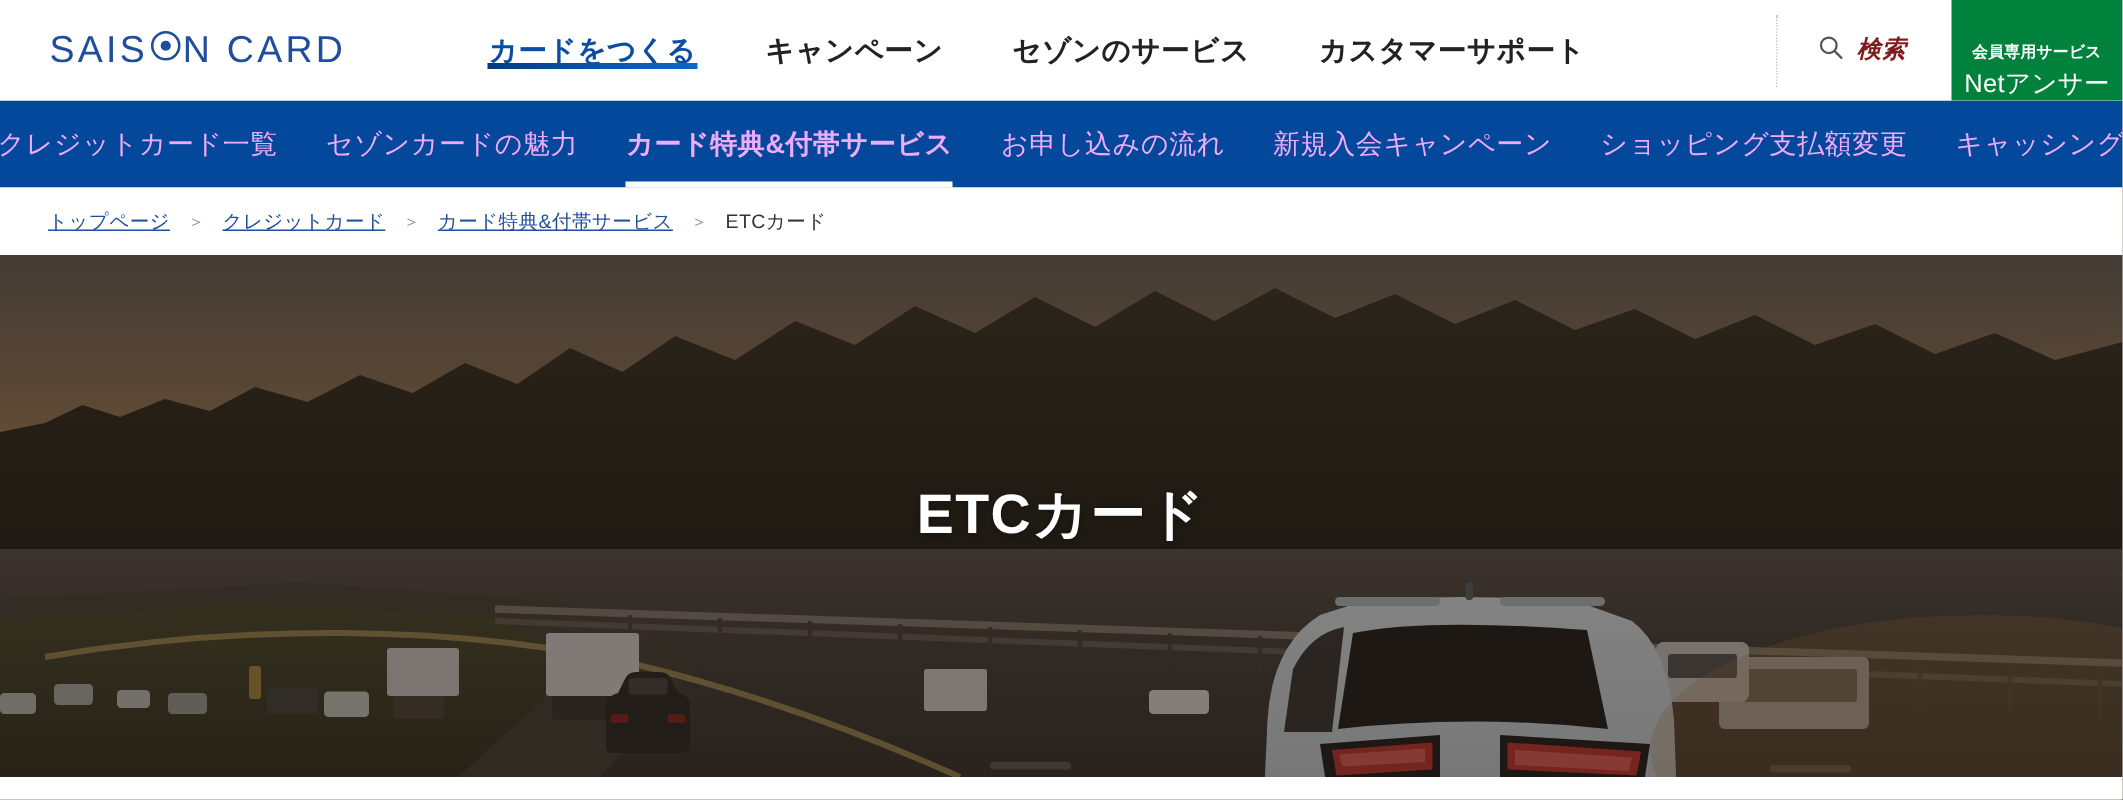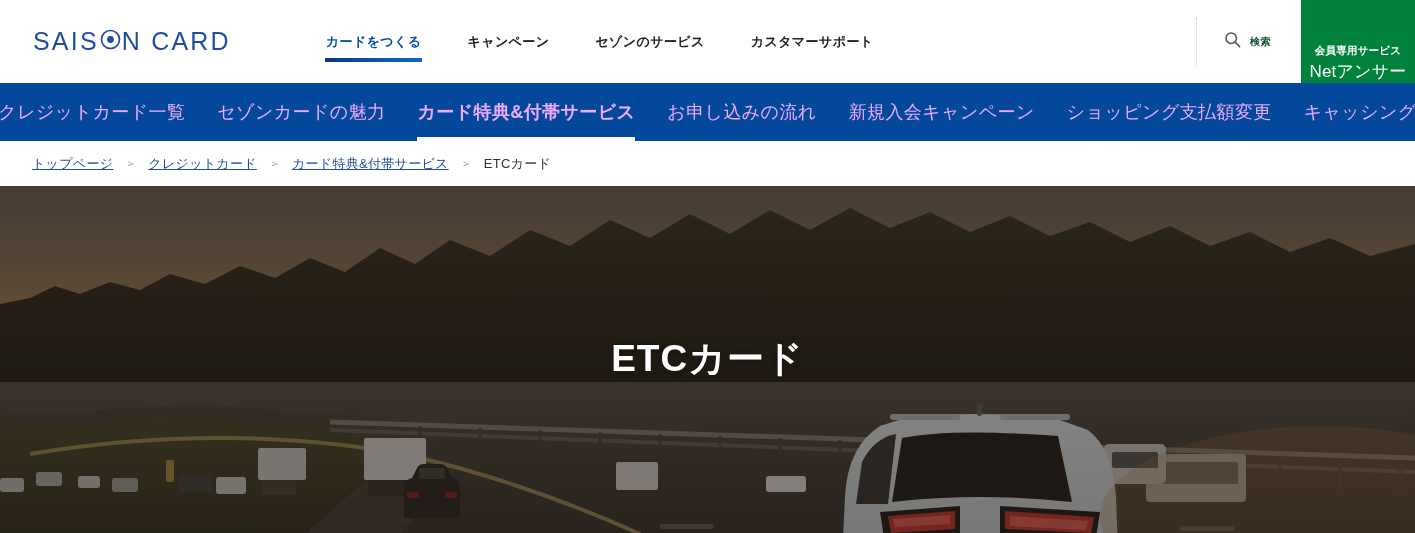--- a/index.html
+++ b/index.html
@@ -8,21 +8,21 @@
     width: 1415px;
     height: 533px;
     overflow: hidden;
     background: #ffffff;
     font-family: "Liberation Sans", "DejaVu Sans", sans-serif;
   }
 
   
   .header {
     position: relative;
-    height: 83px;
+    height: 67px;
     background: #ffffff;
     display: flex;
     align-items: stretch;
   }
 
   .logo-wrap {
     display: flex;
     align-items: center;
     padding-left: 33px;
     padding-right: 20px;
@@ -44,21 +44,21 @@
     align-items: stretch;
     justify-content: flex-start;
     padding-left: 52px;
     gap: 0;
   }
   .main-nav-item {
     position: relative;
     display: flex;
     align-items: center;
     padding: 0 23px;
-    font-size: 13px;
+    font-size: 19px;
     font-weight: 700;
     color: #222222;
     letter-spacing: 0.4px;
     white-space: nowrap;
     cursor: pointer;
   }
   .main-nav-item.active { color: #0a4ea2; }
   .main-nav-item.active::after {
     content: "";
     position: absolute;
@@ -78,24 +78,25 @@
   }
 
   .search-box {
     display: flex;
     align-items: center;
     gap: 9px;
     padding: 0 30px 0 27px;
     cursor: pointer;
   }
   .search-label {
-    font-size: 10px;
+    font-size: 16px;
     font-weight: 700;
-    color: #14532d;
+    color: #7f1d1d;
     letter-spacing: 0.5px;
+    font-style: italic;
   }
 
   .netanswer {
     width: 114px;
     background: #00823c;
     color: #ffffff;
     display: flex;
     flex-direction: column;
     align-items: center;
     justify-content: flex-end;

